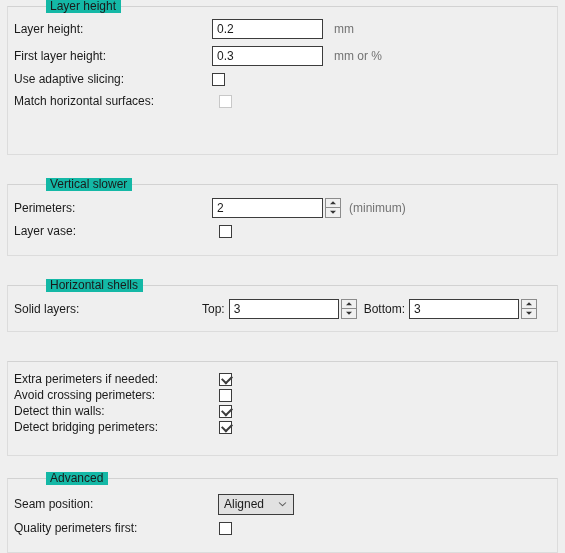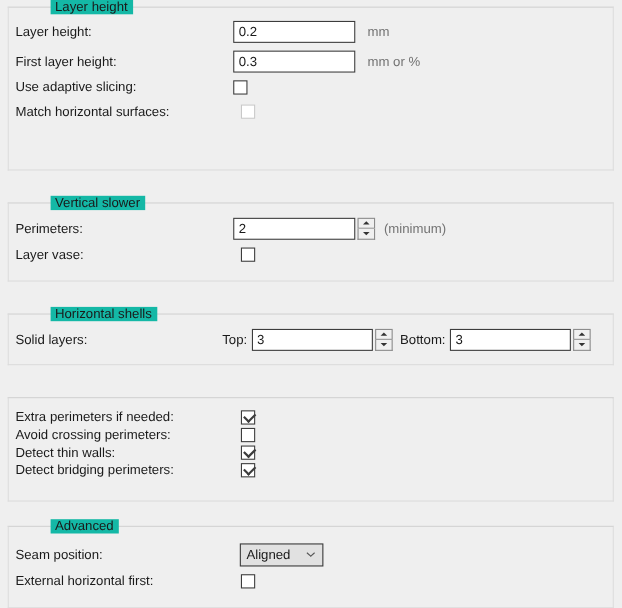--- a/index.html
+++ b/index.html
@@ -442,21 +442,21 @@
         <span class="row-label">Seam position:</span>
         <div class="field-col" style="left:211px; height:26px;justify-content:flex-end;">
           <span class="combobox">
             <span class="cb-text">Aligned</span>
             <span class="chev"></span>
           </span>
         </div>
       </div>
 
       <div class="row" style="height:22px;">
-        <span class="row-label">External horizontal first:</span>
+        <span class="row-label">Quality perimeters first:</span>
         <div class="field-col" style="left:212px; height:22px;">
           <span class="checkbox">
             
           </span>
         </div>
       </div>
 
     </div>
   </div>
 

